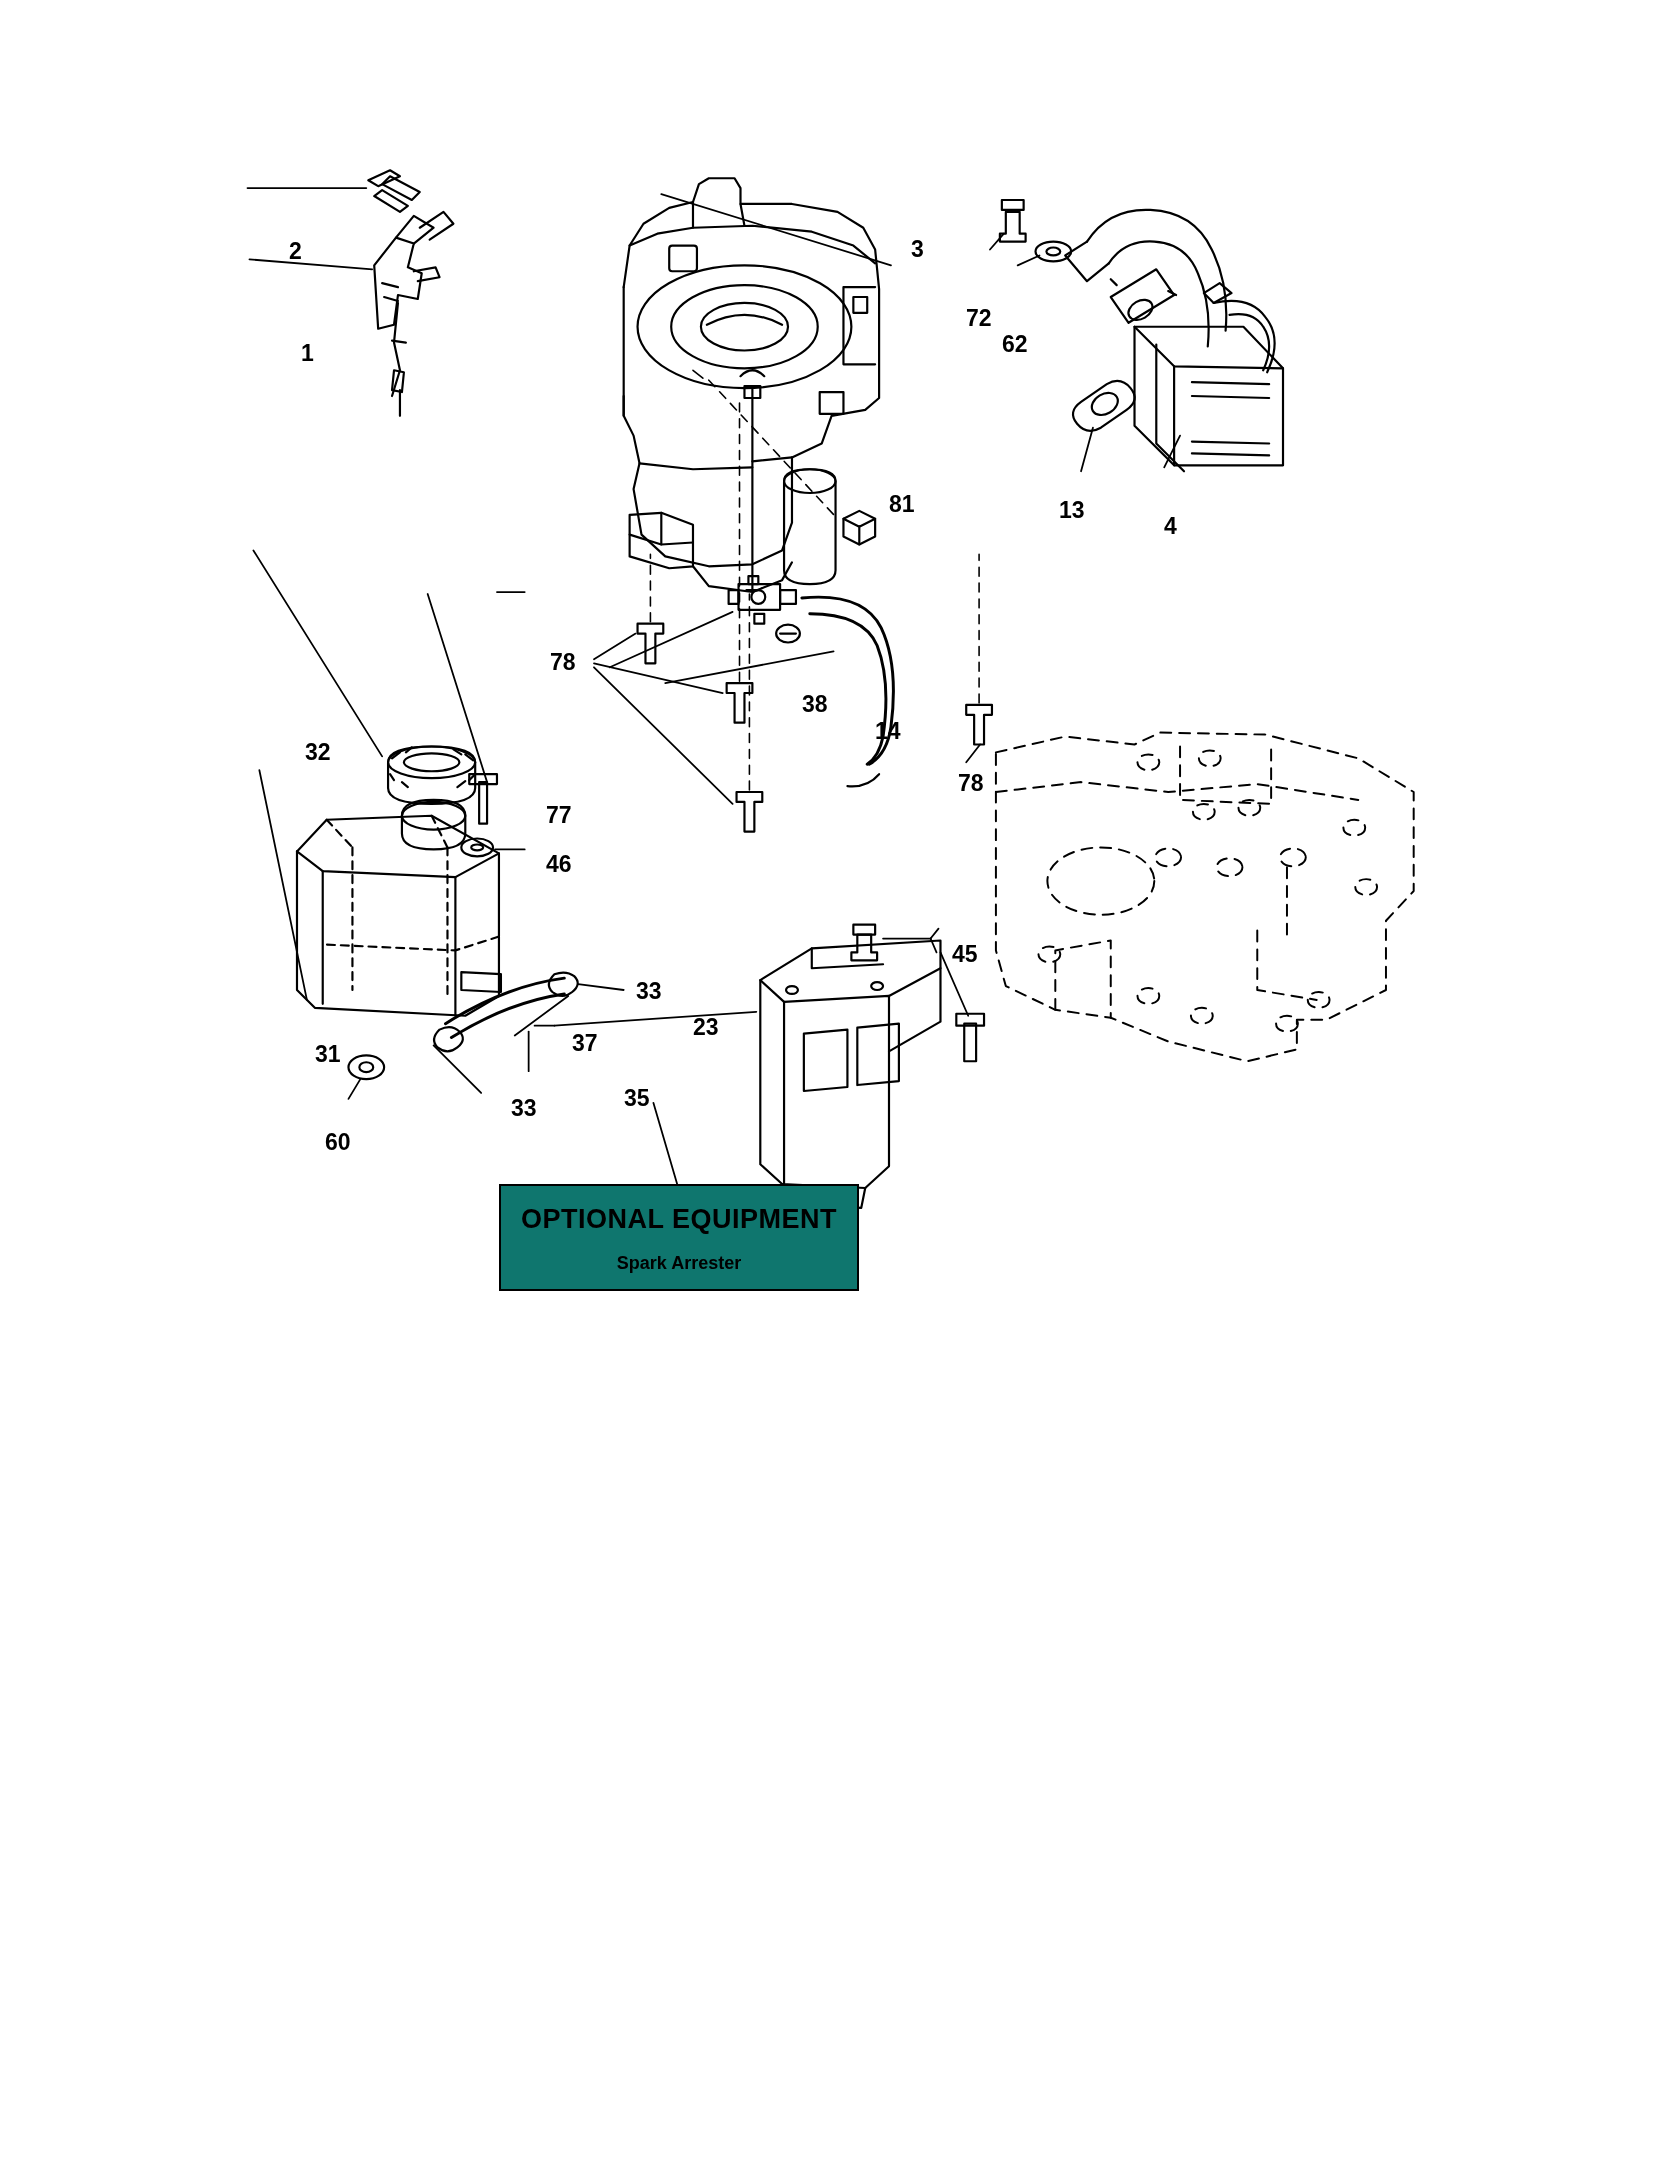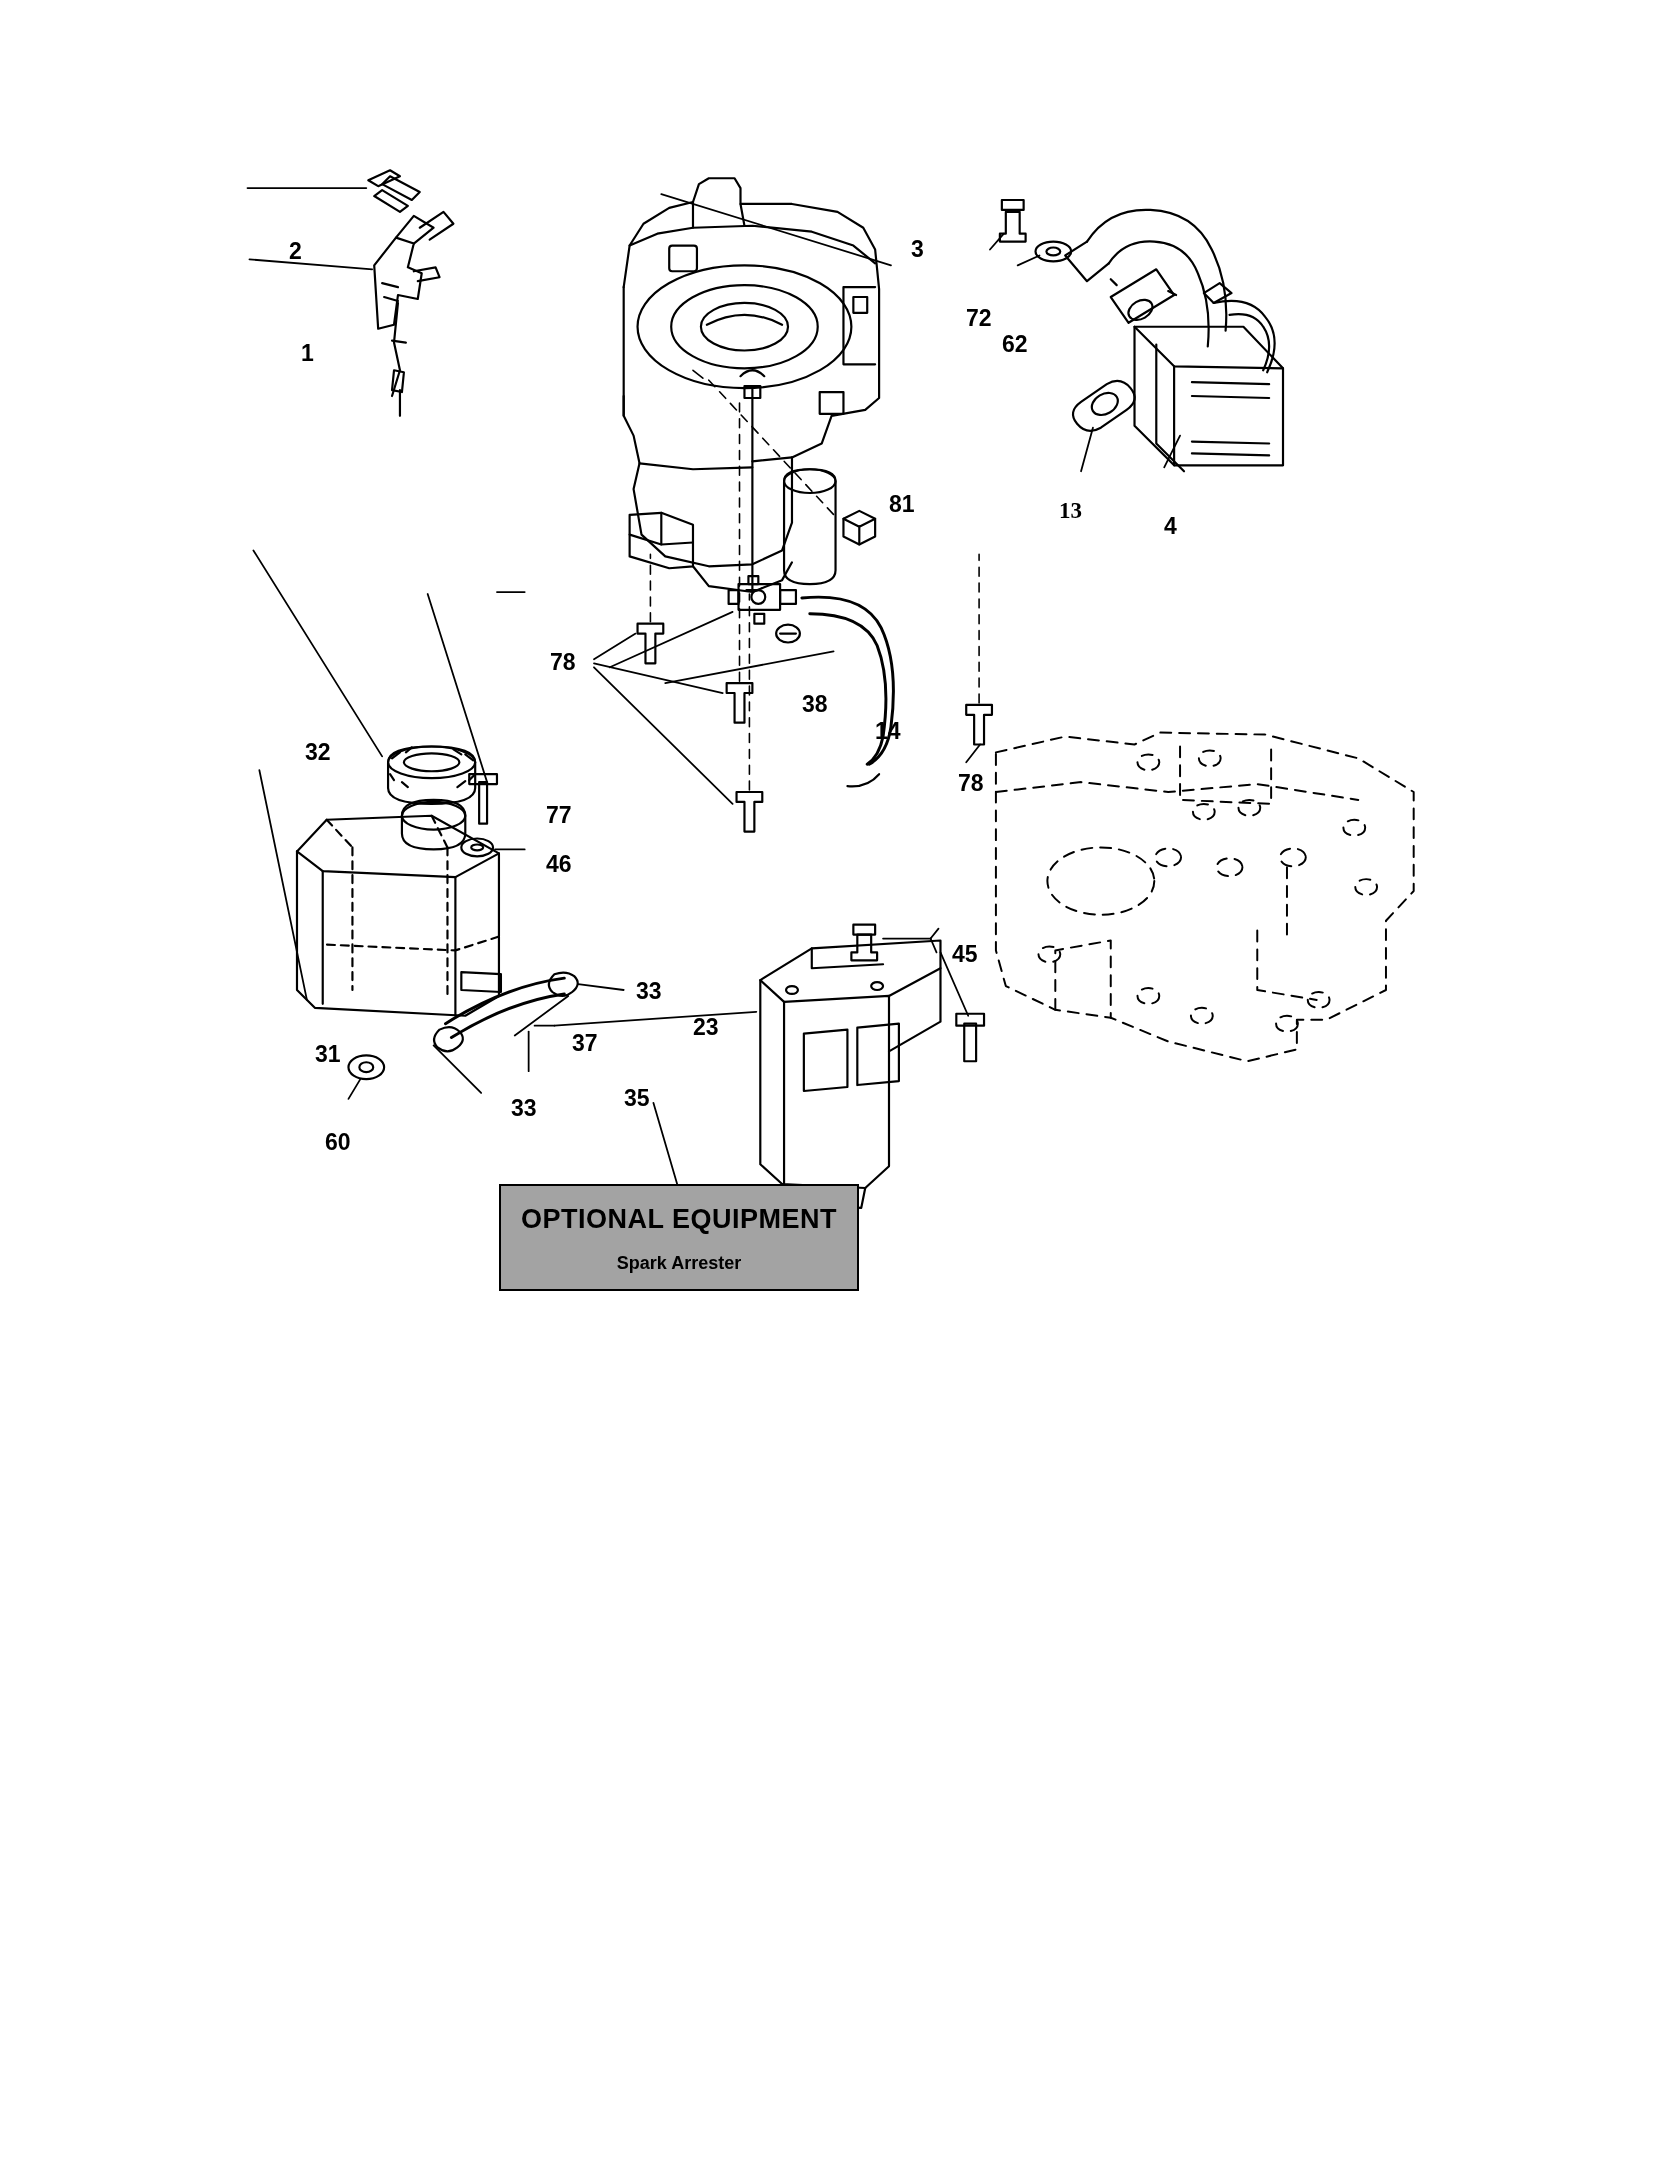--- a/index.html
+++ b/index.html
@@ -34,21 +34,21 @@
     font-family: "Liberation Sans", sans-serif;
     font-weight: bold;
     font-size: 23px;
     line-height: 23px;
     color: #000000;
     white-space: nowrap;
   }
   .opt-box {
     position: absolute;
     border: 2px solid #000000;
-    background: #a3a3a3;
+    background: #0f766e;
     box-sizing: border-box;
     text-align: center;
   }
   .opt-title {
     font-family: "Liberation Sans", sans-serif;
     font-weight: bold;
     font-size: 27px;
     letter-spacing: 0.5px;
     margin-top: 18px;
   }
@@ -319,21 +319,21 @@
 
       <line x1="660" y1="1114" x2="684" y2="1196" stroke-width="1.8"></line>
     </g>
   </svg>
 
   <div class="callout" style="left:289px; top:240px;">2</div>
   <div class="callout" style="left:301px; top:342px;">1</div>
   <div class="callout" style="left:911px; top:238px;">3</div>
   <div class="callout" style="left:966px; top:307px;">72</div>
   <div class="callout" style="left:1002px; top:333px;">62</div>
-  <div class="callout" style="left:1059px; top:499px;font-family:Liberation Serif, serif;">13</div>
+  <div class="callout" style="left:1059px; top:499px;">13</div>
   <div class="callout" style="left:1164px; top:515px;">4</div>
   <div class="callout" style="left:889px; top:493px;">81</div>
   <div class="callout" style="left:550px; top:651px;">78</div>
   <div class="callout" style="left:802px; top:693px;">38</div>
   <div class="callout" style="left:875px; top:720px;">14</div>
   <div class="callout" style="left:958px; top:772px;">78</div>
   <div class="callout" style="left:305px; top:741px;">32</div>
   <div class="callout" style="left:546px; top:804px;">77</div>
   <div class="callout" style="left:546px; top:853px;">46</div>
   <div class="callout" style="left:636px; top:980px;">33</div>

